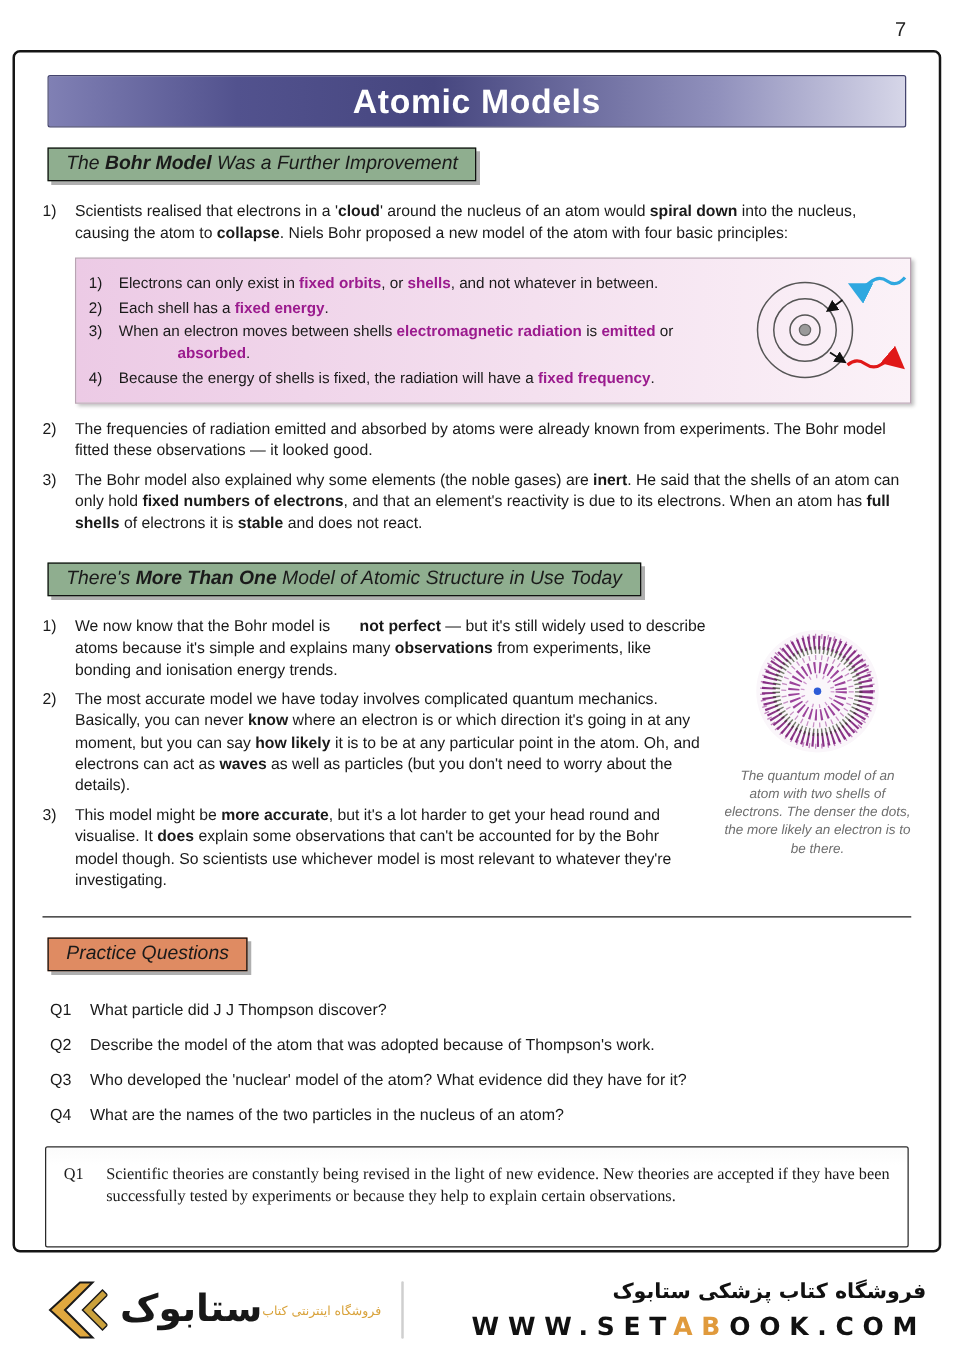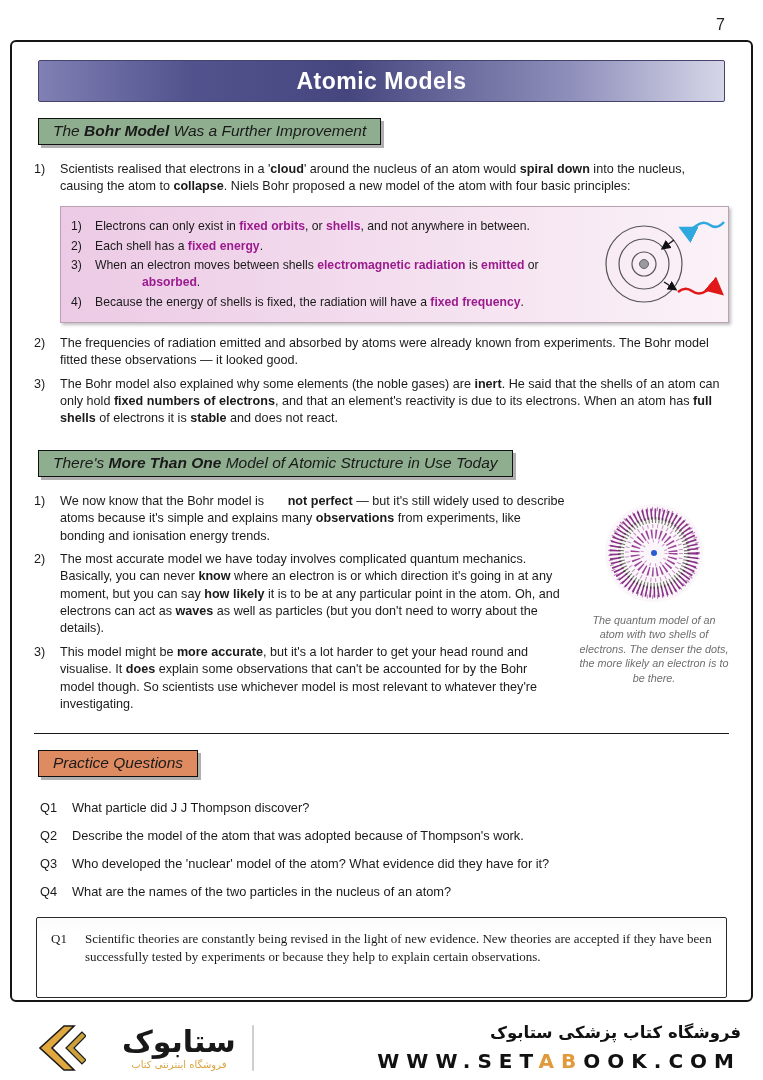--- a/index.html
+++ b/index.html
@@ -7,21 +7,21 @@
   .canvas { position:relative; width:763px; height:1080px; background:#fff; overflow:hidden; }
 
   .page-number { position:absolute; top:16px; right:38px; font-size:16px; color:#222; }
 
   .frame { position:absolute; left:10px; right:10px; top:40px; height:962px;
            border:2px solid #151515; border-radius:6px; background:#fff; overflow:hidden; }
 
   .title-banner { margin:18px 26px 0; height:42px; border:1px solid #44446e; border-radius:2px;
       background:linear-gradient(90deg,#8080b4 0%, #52528e 22%, #46467f 45%, #9090bc 78%, #d6d6e8 100%);
       display:flex; align-items:center; justify-content:center; }
-  .title-banner h1 { color:#ffffff; font-size:23px; font-weight:bold; letter-spacing:.5px; }
+  .title-banner h1 { color:#ffffff; font-size:27px; font-weight:bold; letter-spacing:.5px; }
 
   .content { padding:0 22px; }
 
   .sec-header { display:inline-block; border:1px solid #111; padding:3px 14px 4px;
       font-size:15.5px; font-style:italic; box-shadow:3px 3px 0 rgba(110,110,110,.55); margin:16px 0 10px 4px; }
   .sec-header.green { background:#8fae8f;text-align:center; }
   .sec-header.salmon { background:#df8b62; box-shadow:3px 3px 0 rgba(110,110,110,.55); }
 
   .li { display:flex; margin:6px 0; font-size:12.6px; line-height:1.38; }
   .li .num { flex:none; width:26px; }
@@ -47,21 +47,21 @@
   .exam-box { border:1.3px solid #2a2a2a; border-radius:2px; margin:18px 2px 0;
       padding:12px 14px 14px; font-family:"Liberation Serif", serif; font-size:13px;
       background:linear-gradient(180deg,#fbfbfb 0%, #ffffff 18%); }
   .exam-title { font-weight:bold; font-size:13.5px; margin-bottom:12px; }
   .exam-intro { display:flex; line-height:1.4; margin-bottom:16px; }
   .exam-intro .qnum { flex:none; width:34px; }
 
   .footer { position:absolute; left:0; right:0; top:1012px; height:68px; background:#fff;
       display:flex; align-items:center; padding:4px 22px 0 34px; gap:16px; }
   .logo-block { display:flex; align-items:center; gap:10px; }
-  .logo-texts { display:flex; flex-direction:column; align-items:center;margin-left:26px; }
+  .logo-texts { display:flex; flex-direction:row; align-items:center; }
   .logo-wordmark { font-family:"DejaVu Sans", sans-serif; font-size:30px; font-weight:bold; color:#181818; line-height:1.05; }
   .logo-subtitle { font-family:"DejaVu Sans", sans-serif; font-size:10px; color:#d9a33c; margin-top:2px; }
   .footer-divider { width:2px; height:46px; background:#cfcfcf; border-radius:1px; }
   .footer-right { flex:1; display:flex; flex-direction:column; align-items:flex-end; gap:7px; }
   .footer-tagline { font-family:"DejaVu Sans", sans-serif; font-size:16.5px; font-weight:bold; color:#111; }
   .footer-domain { font-size:20px; font-weight:bold; letter-spacing:7px; color:#111; font-family:"DejaVu Sans", sans-serif; }
 </style>
 </head>
 <body>
 
@@ -83,21 +83,21 @@
       </div>
 
       <div class="li">
         <span class="num">1)</span>
         <div class="txt"><span>Scientists realised that electrons in a '</span><span style="font-weight: bold;">cloud</span><span>' around the nucleus of an atom would </span><span style="font-weight: bold;">spiral down</span><span> into the nucleus, causing the atom to </span><span style="font-weight: bold;">collapse</span><span>.  Niels Bohr proposed a new model of the atom with four basic principles:</span></div>
       </div>
 
       <div class="principles-box">
         <div class="li">
           <span class="num">1)</span>
-          <div class="txt"><span>Electrons can only exist in </span><span style="font-weight: bold; color: rgb(155, 27, 142);">fixed orbits</span><span>, or </span><span style="font-weight: bold; color: rgb(155, 27, 142);">shells</span><span>, and not anywhere in between.</span></div>
+          <div class="txt"><span>Electrons can only exist in </span><span style="font-weight: bold; color: rgb(155, 27, 142);">fixed orbits</span><span>, or </span><span style="font-weight: bold; color: rgb(155, 27, 142);">shells</span><span>, and not whatever in between.</span></div>
         </div>
         <div class="li">
           <span class="num">2)</span>
           <div class="txt"><span>Each shell has a </span><span style="font-weight: bold; color: rgb(155, 27, 142);">fixed energy</span><span>.</span></div>
         </div>
         <div class="li">
           <span class="num">3)</span>
           <div class="txt"><span>When an electron moves between shells </span><span style="font-weight: bold; color: rgb(155, 27, 142);">electromagnetic radiation</span><span> is </span><span style="font-weight: bold; color: rgb(155, 27, 142);">emitted</span><span> or </span><span style="font-weight: bold; color: rgb(155, 27, 142); margin-left: 47px;">absorbed</span><span>.</span></div>
         </div>
         <div class="li">

